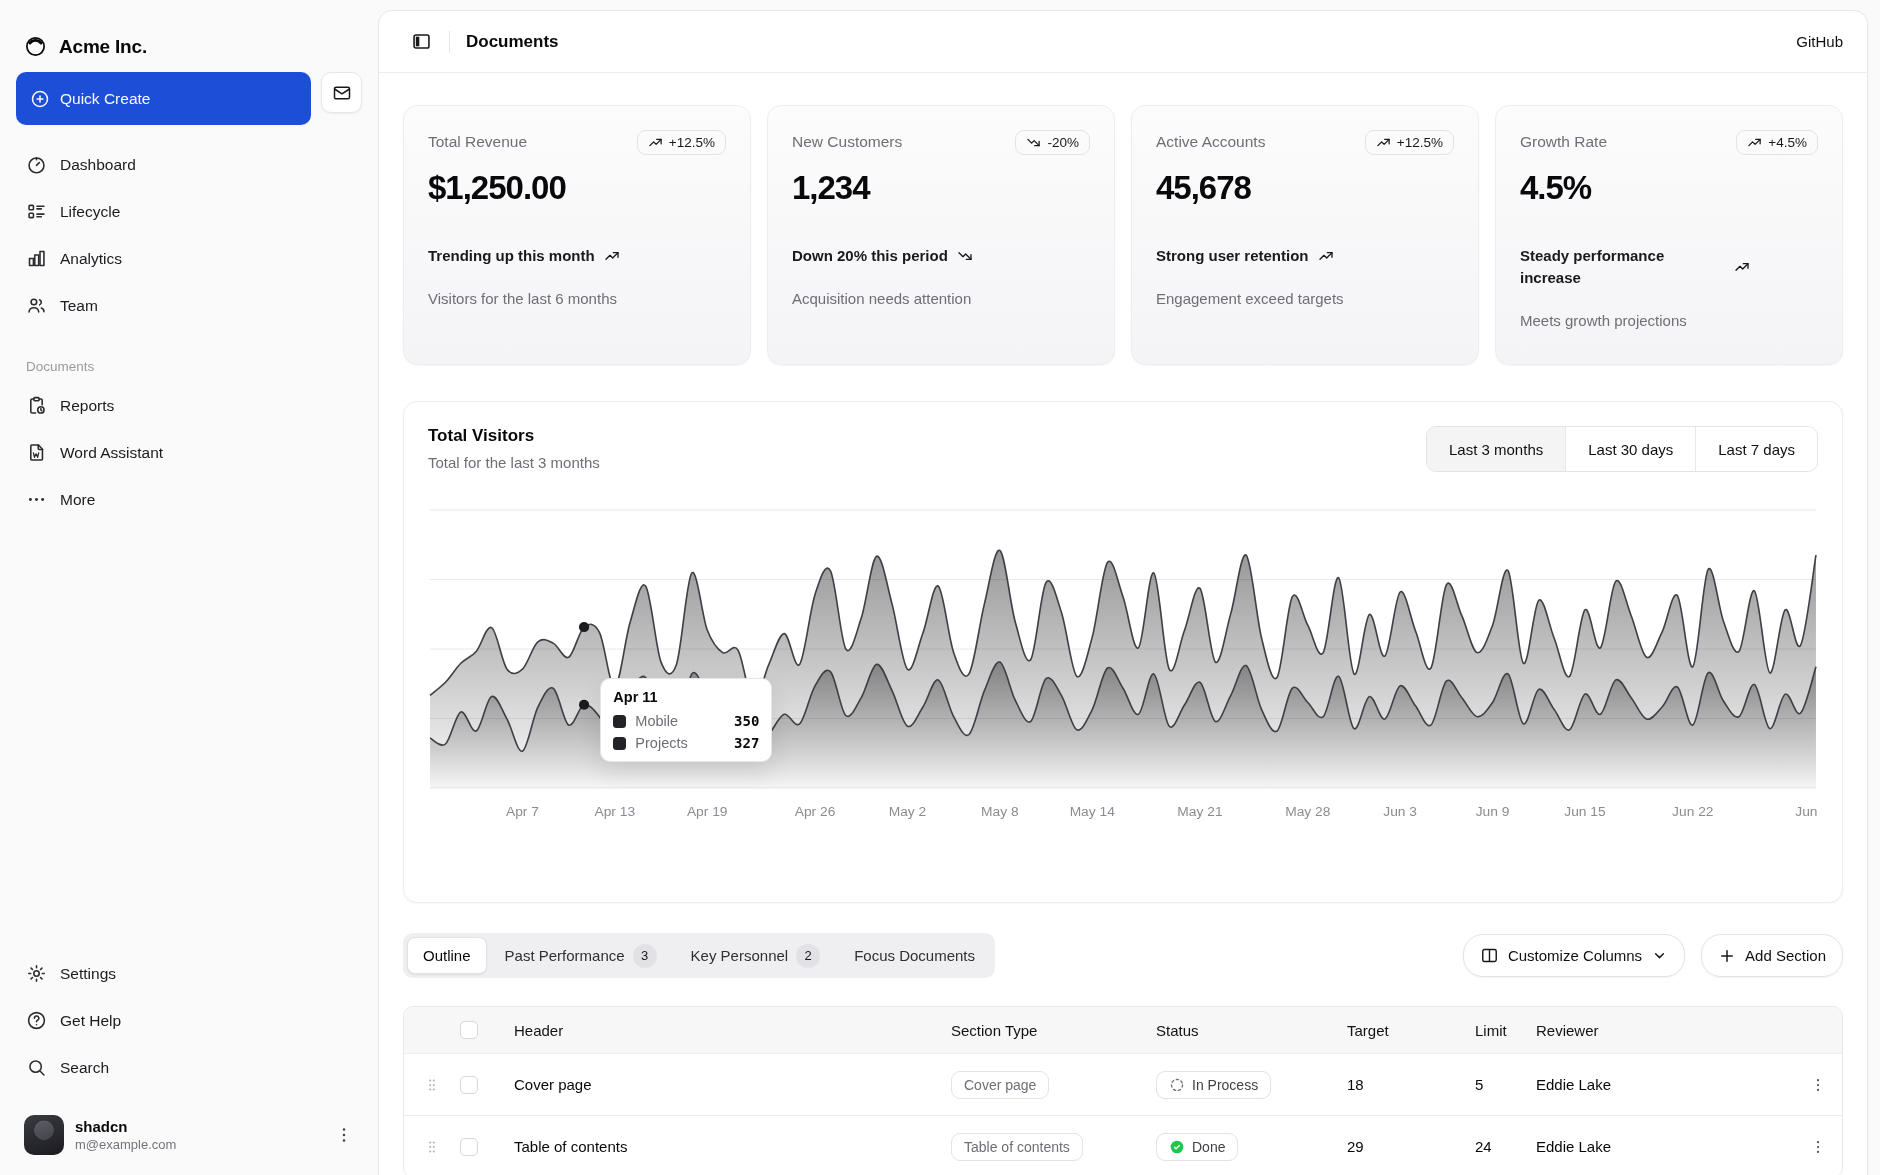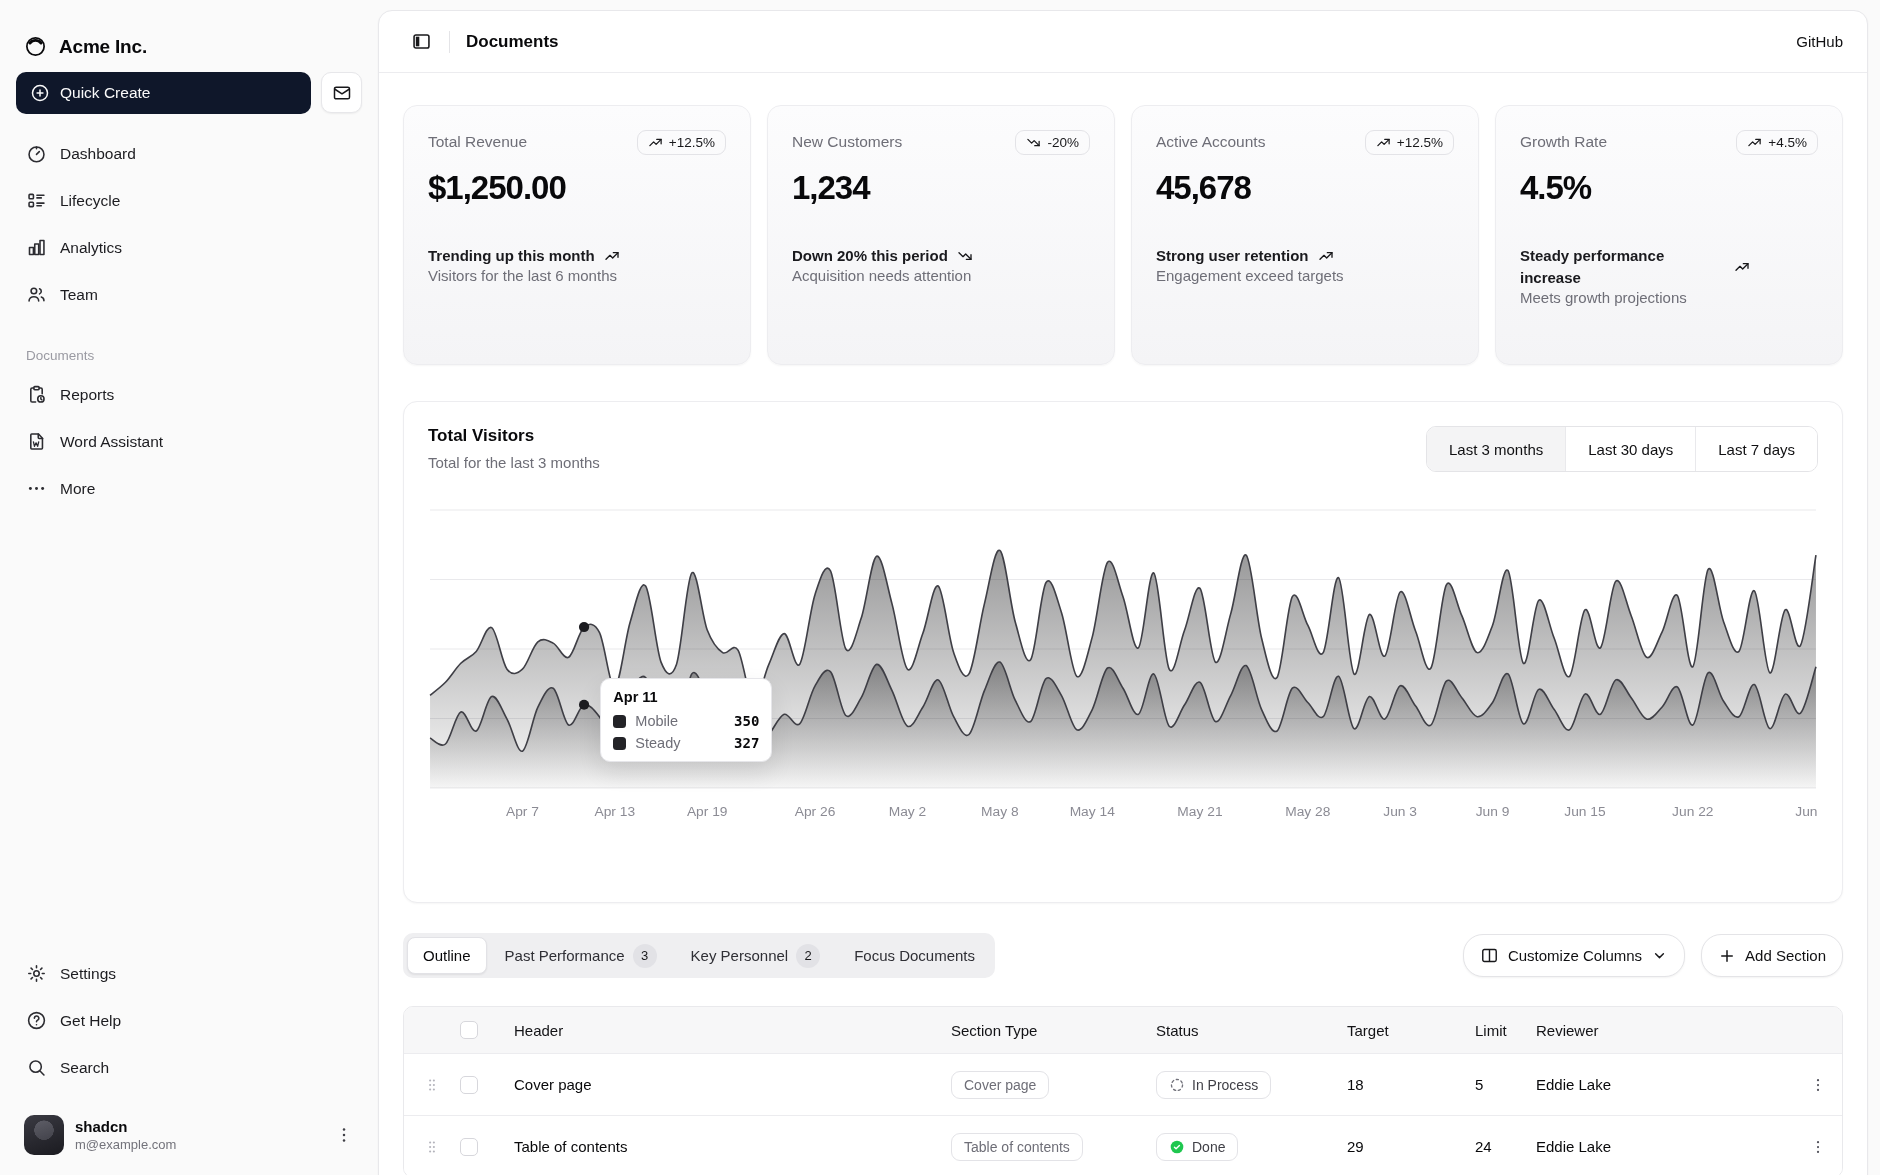--- a/index.html
+++ b/index.html
@@ -13,21 +13,21 @@
 
   
   .sidebar {
     position:absolute; left:0; top:0; width:378px; height:1175px;
     display:flex; flex-direction:column; padding:14px 16px 10px 16px;
   }
   .brand-row { display:flex; align-items:flex-end; gap:12px; height:44px; padding:0 8px; border-radius:10px; }
   .brand-name { font-size:19px; font-weight:700; letter-spacing:-.2px; }
   .qc-row { display:flex; gap:10px; margin-top:14px; }
   .qc-btn {
-    flex:1; height:42px; border-radius:10px; background:#0f172a; color:#fafafa;
+    flex:1; height:53px; border-radius:10px; background:#1d4ed8; color:#fafafa;
     display:flex; align-items:center; gap:10px; padding:0 14px; border:none;
     font-size:15.5px; font-weight:500; font-family:inherit; cursor:pointer;
   }
   .mail-btn {
     width:41px; height:41px; border-radius:10px; background:#fff; border:1px solid #e7e7ea;
     box-shadow:0 1px 2px rgba(0,0,0,.06); display:flex; align-items:center; justify-content:center; cursor:pointer;
   }
   .nav { margin-top:16px; display:flex; flex-direction:column; }
   .nav-item {
     display:flex; align-items:center; gap:13px; height:47px; padding:0 10px;
@@ -69,21 +69,21 @@
     box-shadow:0 1px 2px rgba(0,0,0,.04);
     display:flex; flex-direction:column;
   }
   .stat-top { display:flex; align-items:flex-start; justify-content:space-between; }
   .stat-label { font-size:15.5px; color:#6e6e77; padding-top:3px; }
   .stat-badge {
     display:flex; align-items:center; gap:6px; border:1px solid #e3e3e7; border-radius:9px;
     padding:4px 10px; font-size:13.5px; color:#18181b; background:transparent;
   }
   .stat-value { margin-top:14px; font-size:33px; font-weight:650; letter-spacing:-1px; }
-  .stat-foot { margin-top:38px; display:flex; flex-direction:column; gap:0; }
+  .stat-foot { margin-top:38px; display:flex; flex-direction:column; gap:23px; }
   .stat-foot-1 { display:flex; align-items:center; gap:9px; font-size:15px; font-weight:550; color:#1a1a1e; line-height:1.45; }
   .stat-foot-2 { font-size:15px; color:#6e6e77; }
 
   
   .chart-card { border:1px solid #ededf0; border-radius:14px; background:#fff; box-shadow:0 1px 2px rgba(0,0,0,.04); padding:24px 24px 18px 24px; height:502px; }
   .chart-head { display:flex; align-items:flex-start; justify-content:space-between; }
   .chart-title { font-size:17px; font-weight:600; }
   .chart-sub { margin-top:8px; font-size:15px; color:#6e6e77; }
   .range-group { display:flex; border:1px solid #e4e4e7; border-radius:10px; overflow:hidden; background:#fff; }
   .range-btn { height:44px; padding:0 22px; display:flex; align-items:center; font-size:15px; color:#101012; background:#fff; border:none; border-left:1px solid #e9e9ec; cursor:pointer; font-family:inherit; }
@@ -429,21 +429,21 @@
           </svg>
         <div class="chart-tooltip" id="chart-tooltip" style="left: 12.4%;">
           <div class="tt-title">Apr 11</div>
           <div class="tt-row">
             <span class="tt-swatch"></span>
             <span>Mobile</span>
             <span class="tt-val">350</span>
           </div>
           <div class="tt-row">
             <span class="tt-swatch"></span>
-            <span>Steady</span>
+            <span>Projects</span>
             <span class="tt-val">327</span>
           </div>
         </div>
       </div>
     </section>
 
     <div class="tabs-row">
       <div class="tabs">
         <button class="tab active">
             <span>Outline</span>

